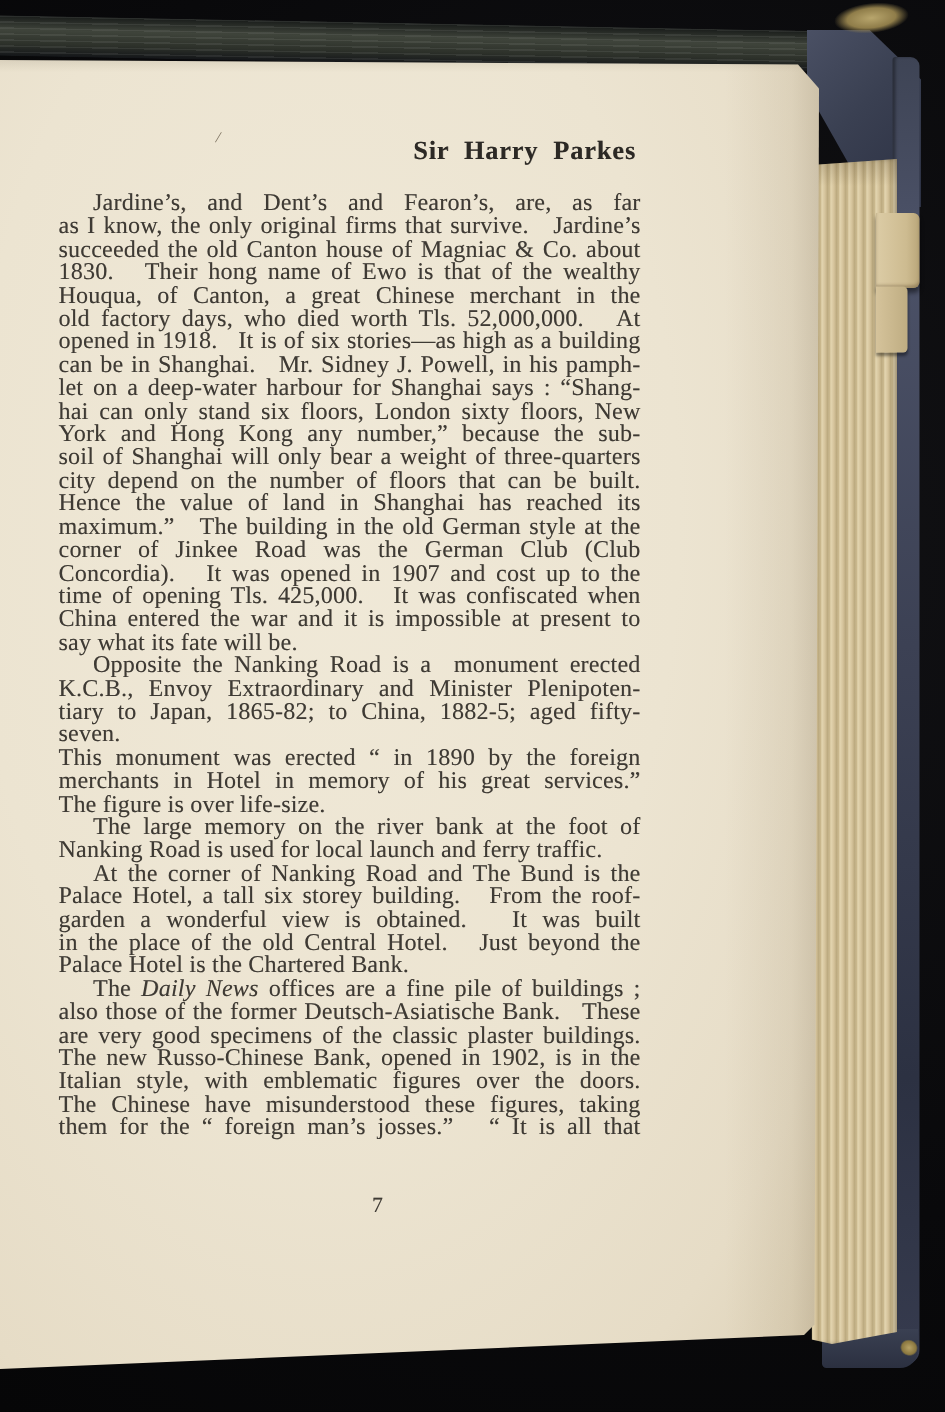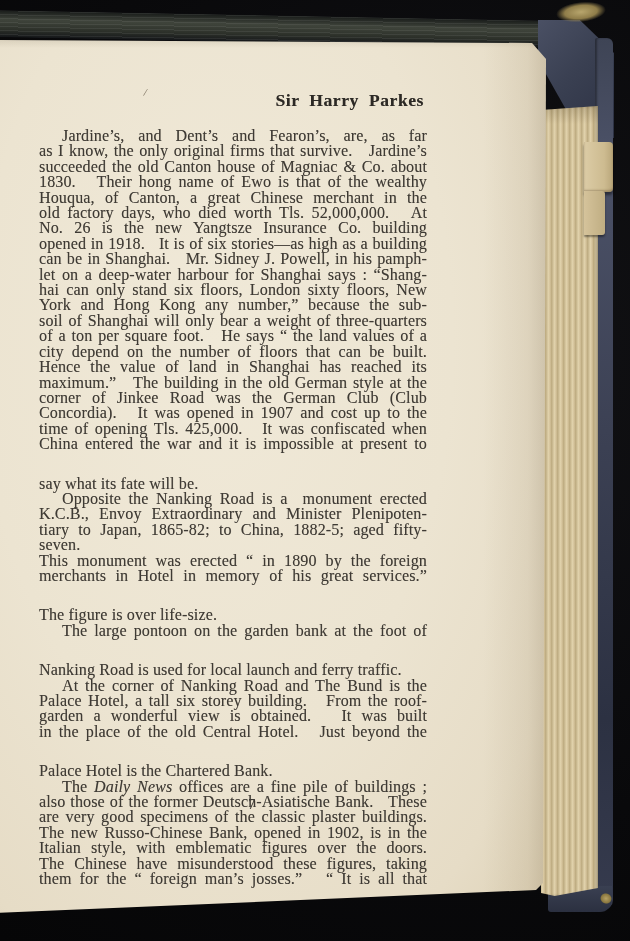--- a/index.html
+++ b/index.html
@@ -86,21 +86,21 @@
     letter-spacing:0.6px;word-spacing:5px;line-height:20px;
     text-shadow:0.2px 0.2px 0.4px rgba(20,18,15,0.45);
   }
   .body-text{margin-top:18px;color:#3e3a34;}
   .line{
     font-size:16px;line-height:15.4px;letter-spacing:0.15px;
     text-align:justify;text-align-last:justify;white-space:normal;
     text-shadow:0.2px 0.2px 0.3px rgba(40,35,28,0.35);
   }
   .line.first{text-indent:23px;}
-  .line.last{text-align-last:left;margin-top:24px;}
+  .line.last{text-align-last:left;}
   .page-number{
     position:absolute;left:254px;top:762px;
     font-size:14.5px;color:#3e3a34;
     text-shadow:0.2px 0.2px 0.3px rgba(40,35,28,0.35);
   }
   .ink-mark{
     position:absolute;left:150px;top:52px;
     font-size:11px;color:rgba(95,84,66,0.85);transform:rotate(12deg);
   }
 </style>
@@ -124,43 +124,41 @@
     <div class="ink-mark">/</div>
     <div class="content">
       <h1 class="page-header">Sir Harry Parkes</h1>
       <div class="body-text">
           <div class="line first">Jardine’s, and Dent’s and Fearon’s, are, as far</div>
           <div class="line">as I know, the only original firms that survive.&nbsp;&nbsp; Jardine’s</div>
           <div class="line">succeeded the old Canton house of Magniac &amp; Co. about</div>
           <div class="line">1830.&nbsp;&nbsp; Their hong name of Ewo is that of the wealthy</div>
           <div class="line">Houqua, of Canton, a great Chinese merchant in the</div>
           <div class="line">old factory days, who died worth Tls. 52,000,000.&nbsp;&nbsp; At</div>
-          <div class="line">No. 26 is the new Yangtsze Insurance Co. building</div>
           <div class="line">opened in 1918.&nbsp;&nbsp; It is of six stories—as high as a building</div>
           <div class="line">can be in Shanghai.&nbsp;&nbsp; Mr. Sidney J. Powell, in his pamph-</div>
           <div class="line">let on a deep-water harbour for Shanghai says : “Shang-</div>
           <div class="line">hai can only stand six floors, London sixty floors, New</div>
           <div class="line">York and Hong Kong any number,” because the sub-</div>
           <div class="line">soil of Shanghai will only bear a weight of three-quarters</div>
-          <div class="line">of a ton per square foot.&nbsp;&nbsp; He says “ the land values of a</div>
           <div class="line">city depend on the number of floors that can be built.</div>
           <div class="line">Hence the value of land in Shanghai has reached its</div>
           <div class="line">maximum.”&nbsp;&nbsp; The building in the old German style at the</div>
           <div class="line">corner of Jinkee Road was the German Club (Club</div>
           <div class="line">Concordia).&nbsp;&nbsp; It was opened in 1907 and cost up to the</div>
           <div class="line">time of opening Tls. 425,000.&nbsp;&nbsp; It was confiscated when</div>
           <div class="line">China entered the war and it is impossible at present to</div>
           <div class="line last">say what its fate will be.</div>
           <div class="line first">Opposite the Nanking Road is a&nbsp; monument erected</div>
           <div class="line">K.C.B., Envoy Extraordinary and Minister Plenipoten-</div>
           <div class="line">tiary to Japan, 1865-82; to China, 1882-5; aged fifty-seven.</div>
           <div class="line">This monument was erected “ in 1890 by the foreign</div>
           <div class="line">merchants in Hotel in memory of his great services.”</div>
           <div class="line last">The figure is over life-size.</div>
-          <div class="line first">The large pontoon on the garden bank at the foot of</div>
+          <div class="line first">The large memory on the river bank at the foot of</div>
           <div class="line last">Nanking Road is used for local launch and ferry traffic.</div>
           <div class="line first">At the corner of Nanking Road and The Bund is the</div>
           <div class="line">Palace Hotel, a tall six storey building.&nbsp;&nbsp; From the roof-</div>
           <div class="line">garden a wonderful view is obtained.&nbsp;&nbsp; It was built</div>
           <div class="line">in the place of the old Central Hotel.&nbsp;&nbsp; Just beyond the</div>
           <div class="line last">Palace Hotel is the Chartered Bank.</div>
           <div class="line first">The <i>Daily News</i> offices are a fine pile of buildings ;</div>
           <div class="line">also those of the former Deutsch-Asiatische Bank.&nbsp;&nbsp; These</div>
           <div class="line">are very good specimens of the classic plaster buildings.</div>
           <div class="line">The new Russo-Chinese Bank, opened in 1902, is in the</div>

